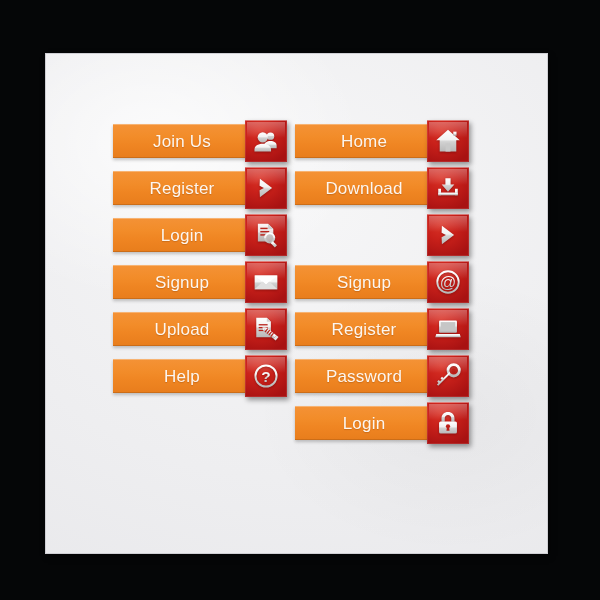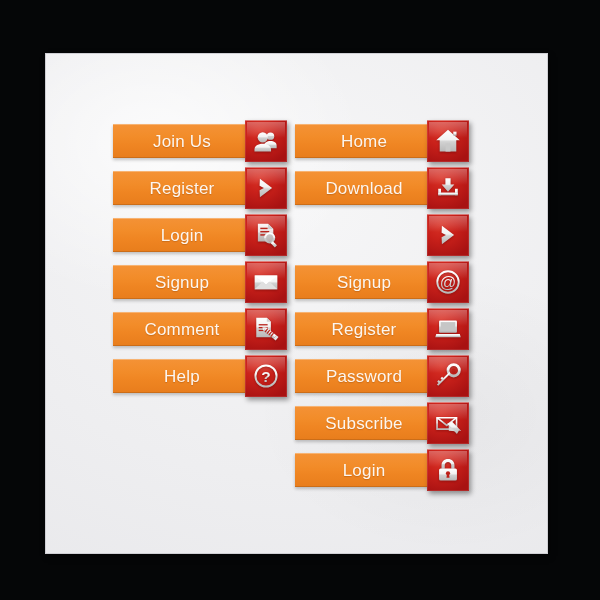--- a/index.html
+++ b/index.html
@@ -219,21 +219,21 @@
         <path d="M2 8h28v17H2z"></path>
         <path d="M2 8h28L16 19.5z" fill="#ffffff"></path>
         <path d="M2 25 12 15.5 16 19 20 15.5 30 25z" fill="#e0e0e0"></path>
       </g>
               </svg>
             </span>
           </div>
         </div>
         <div class="btn-row">
           <div class="btn-plate">
-            <span class="btn-label">Comment</span>
+            <span class="btn-label">Upload</span>
           </div>
           <div class="btn-tile">
             <span>
               <svg viewBox="0 0 32 32">
                 <g class="gl">
         <path d="M4 2h13L22 7v19H4z"></path>
         <path d="M17 2l5 5h-5z" fill="#d0d0d0"></path>
         <g fill="#b9241c">
           <rect x="7" y="10" width="11" height="1.6"></rect>
           <rect x="7" y="13.5" width="11" height="1.6"></rect>
@@ -353,37 +353,20 @@
         <circle cx="23" cy="9" r="7" fill="none" stroke="url(#gsil)" stroke-width="3.4"></circle>
         <circle cx="23" cy="9" r="2.2" fill="#bd2019"></circle>
         <path d="M18.4 13.6 4 28l-1.6-1.6 1.9-1.9-1.6-1.6 1.9-1.9 1.6 1.6 2.1-2.1-1.6-1.6 2-2 1.6 1.6 7.6-7.6z"></path>
       </g>
               </svg>
             </span>
           </div>
         </div>
         <div class="btn-row">
           <div class="btn-plate">
-            <span class="btn-label">Subscribe</span>
-          </div>
-          <div class="btn-tile">
-            <span>
-              <svg viewBox="0 0 32 32">
-                <g>
-        <path d="M2.5 9.5h24v14h-24z" fill="none" stroke="url(#gsil)" stroke-width="2"></path>
-        <path d="M2.5 9.5 14.5 19l12-9.5" fill="none" stroke="url(#gsil)" stroke-width="2"></path>
-        <path d="M15 17 27 29.5l2.5-4.2 3.3 0.9L20.8 14z" class="gl"></path>
-        <path d="M16.8 18.4 24.8 26l-7.8-0.6z" fill="#d7d7d7"></path>
-      </g>
-              </svg>
-            </span>
-          </div>
-        </div>
-        <div class="btn-row">
-          <div class="btn-plate">
             <span class="btn-label">Login</span>
           </div>
           <div class="btn-tile">
             <span>
               <svg viewBox="0 0 32 32">
                 <g class="gl">
         <path d="M16 2.5c-4.7 0-8 3.3-8 7.6v4.4h4V10c0-2.3 1.7-3.9 4-3.9s4 1.6 4 3.9v4.5h4V10.1c0-4.3-3.3-7.6-8-7.6z"></path>
         <rect x="5" y="14" width="22" height="15" rx="2"></rect>
         <circle cx="16" cy="20" r="2.6" fill="#bd2019"></circle>
         <path d="M14.8 20.5h2.4l0.7 5h-3.8z" fill="#bd2019"></path>

